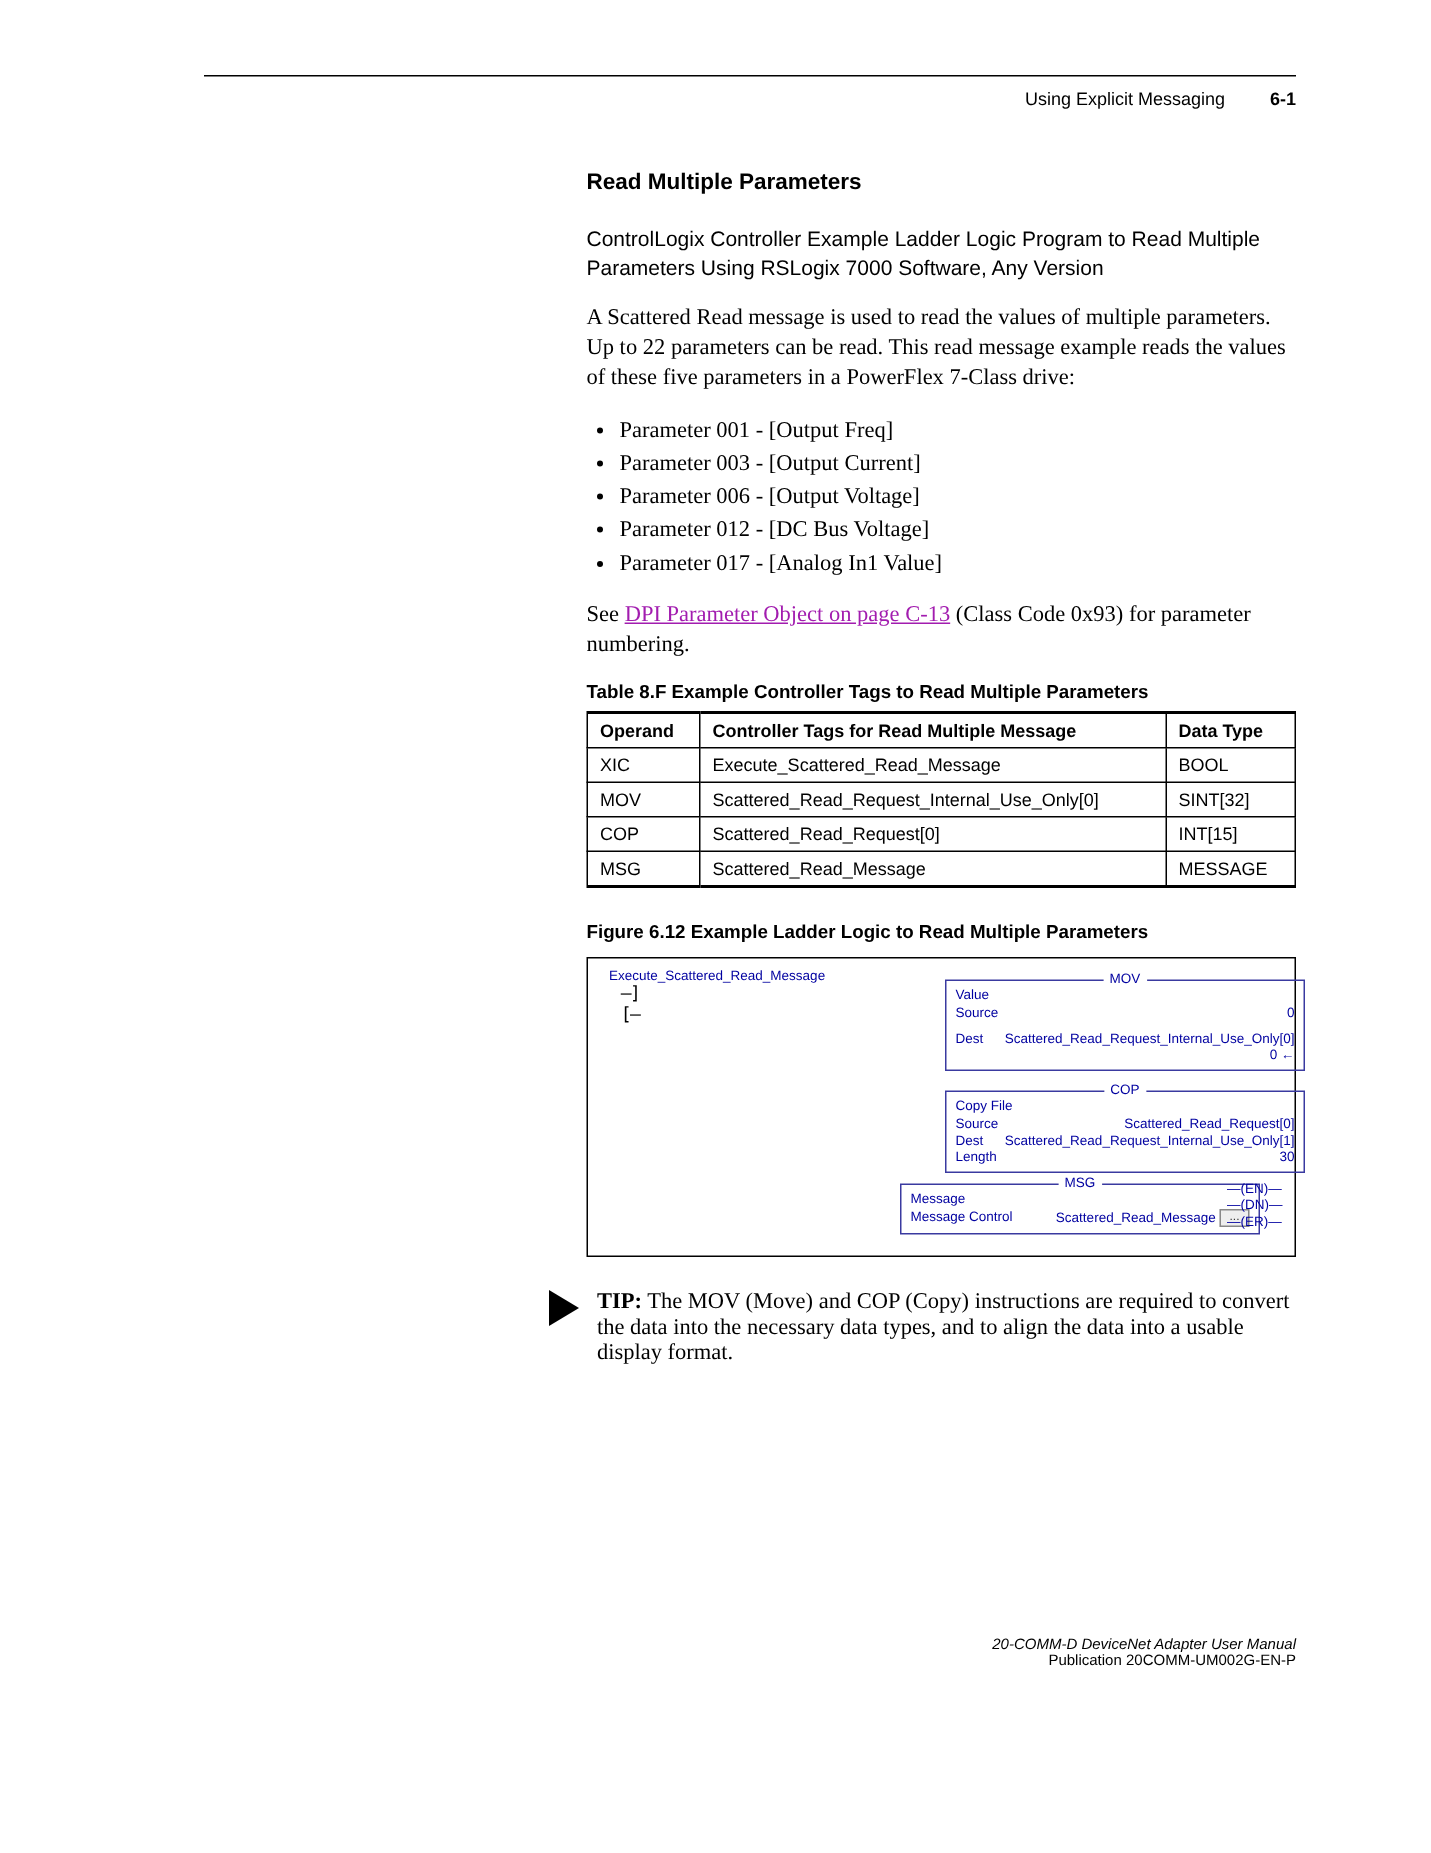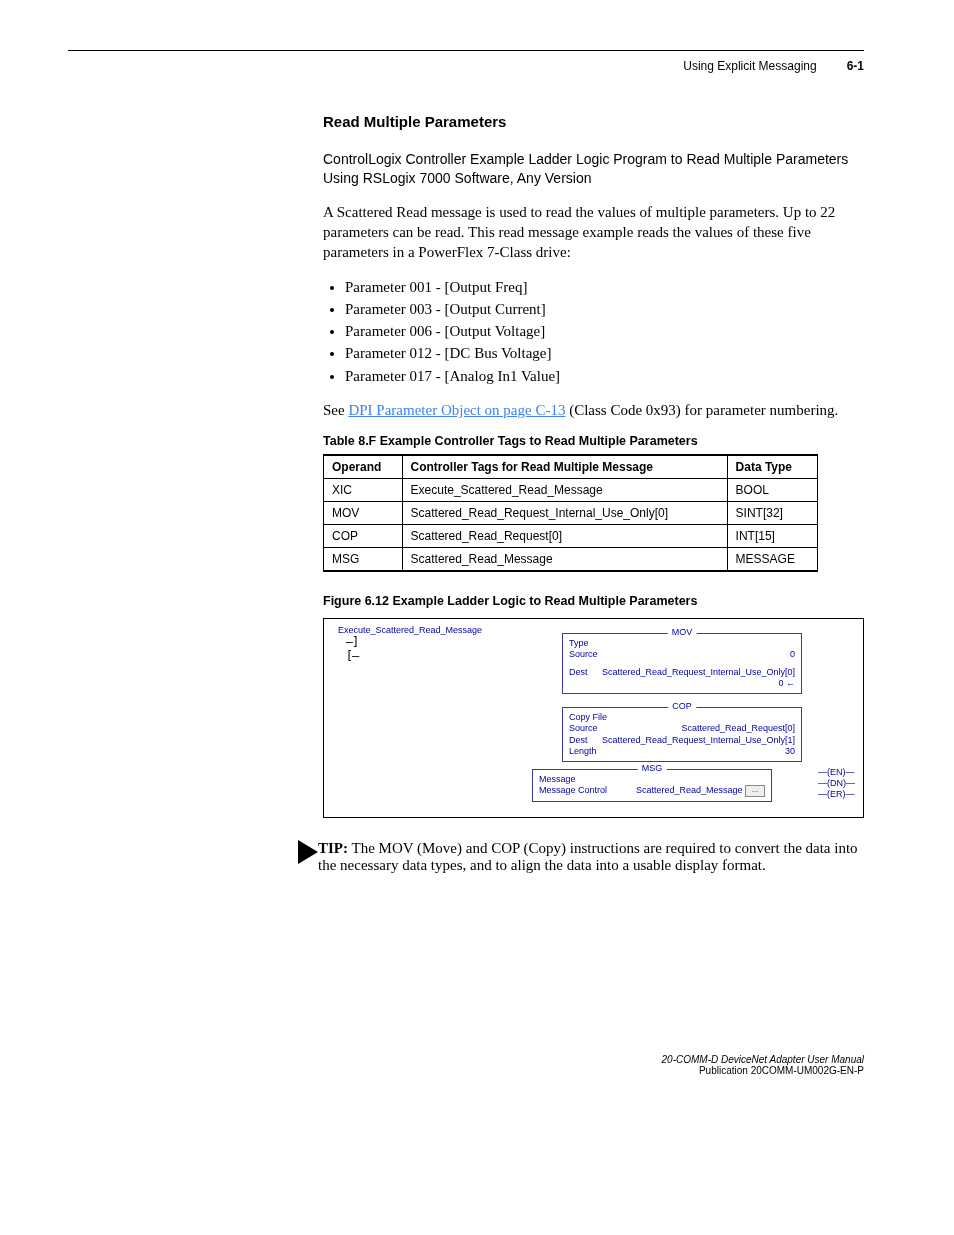--- a/index.html
+++ b/index.html
@@ -5,22 +5,23 @@
   body {
     margin: 0;
     padding: 0;
     font-family: Arial, Helvetica, sans-serif;
     font-size: 14px;
     color: #000;
     background: #fff;
     width: 954px;
   }
   .page {
-    padding: 50px 90px 40px 68px;
+    padding: 50px 90px 40px 88px;
     box-sizing: border-box;
+    margin-left: 48px;
   }
   .header-line {
     border-top: 1px solid #000;
     margin-bottom: 8px;
   }
   .header-row {
     display: flex;
     justify-content: flex-end;
     font-size: 12px;
     margin-bottom: 40px;
@@ -36,21 +37,21 @@
     margin: 0 0 20px 0;
     font-family: Arial, Helvetica, sans-serif;
   }
   .serif { font-family: "Times New Roman", Times, serif; font-size: 15px; }
   .para { margin: 0 0 14px 0; line-height: 1.35; }
   .list {
     margin: 0 0 14px 0;
     padding-left: 22px;
   }
   .list li { margin: 2px 0; line-height: 1.35; }
-  a.link { color: #3b82f6; text-decoration: underline; }
+  a.link { color: #a21caf; text-decoration: underline; }
   .important-row { display: flex; margin: 0 0 16px 0; }
   .important-label { font-weight: bold; margin-right: 2px; white-space: nowrap; }
   .important-body { flex: 1; margin-left: 2px; }
   .tbl-title {
     font-family: Arial, Helvetica, sans-serif;
     font-size: 12.5px;
     font-weight: bold;
     margin: 4px 0 6px 0;
   }
   table.data {
@@ -134,20 +135,21 @@
   .coil-col div::before { content:"—("; color:#0000a0; }
   .coil-col div::after  { content:")—"; color:#0000a0; }
   .msg-ellipsis {
     display:inline-block; border:1px solid #888; background:#eee;
     width:18px; height:10px; text-align:center; line-height:8px;
     font-size:8px; color:#333; vertical-align:middle;
   }
 
   .tip-row {
     display: flex;
+    gap: 12px;
     align-items: flex-start;
   }
   .tip-icon-wrap { width: 50px; margin-left: -55px; display:flex; justify-content:flex-end; }
   .tip-arrow {
     width: 0; height: 0;
     border-top: 12px solid transparent;
     border-bottom: 12px solid transparent;
     border-left: 20px solid #000;
   }
   .footer {
@@ -224,21 +226,21 @@
     <div class="figure-title">Figure 6.12   Example Ladder Logic to Read Multiple Parameters</div>
 
     <div class="diagram">
       <div class="leftcol">
         <div class="tagname">Execute_Scattered_Read_Message</div>
         <div style="color:#000;"><span class="xic">—] [—</span></div>
       </div>
 
       <div class="box" style="left:238px; top:14px; width:240px;">
         <div class="box-title">MOV</div>
-        <div>Type</div>
+        <div>Value</div>
         <div class="row">
             <span>Source</span>
             <span>0</span>
           </div>
         <div style="height:6px;"></div>
         <div class="row">
             <span>Dest</span>
             <span style="text-align:right;">Scattered_Read_Request_Internal_Use_Only[0]</span>
           </div>
         <div style="text-align:right;"><span>0</span> ←</div>

